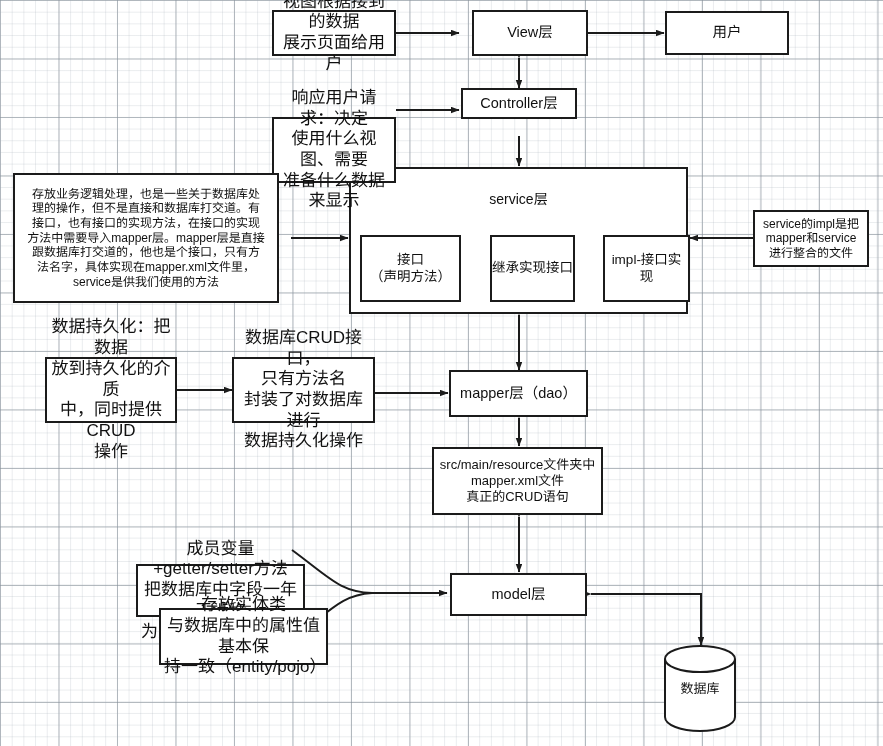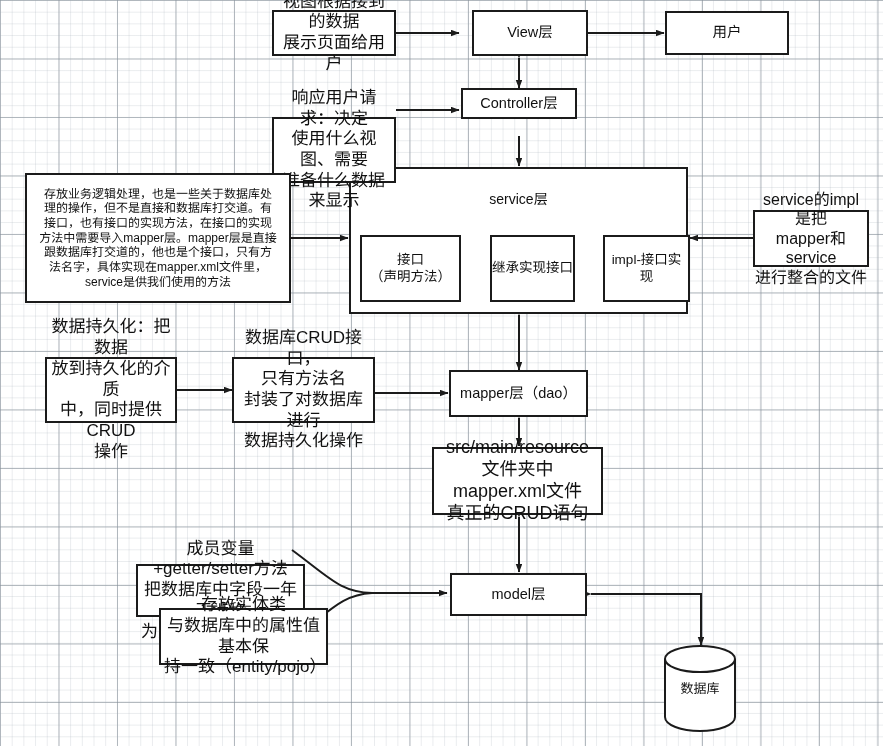--- a/index.html
+++ b/index.html
@@ -53,21 +53,21 @@
     justify-content: center;
     padding-top: 22px;
     font-size: 14px;
     z-index: 2;
   }
   .node.sub {
     font-size: 13.5px;
     z-index: 4;
   }
   .node.small-note {
-    font-size: 16px;
+    font-size: 12px;
   }
   #wires {
     position: absolute;
     left: 0; top: 0;
     width: 883px;
     height: 746px;
     z-index: 1;
     pointer-events: none;
   }
   #db-shape {
@@ -159,21 +159,21 @@
   <div class="node note" style="left:272px; top:77px; width:124px; height:66px;margin-top:40px;">
     <span>响应用户请求：决定
 使用什么视图、需要
 准备什么数据来显示</span>
   </div>
 
   <div class="node layer" style="left:461px; top:88px; width:116px; height:31px;">
     <span>Controller层</span>
   </div>
 
-  <div class="node note" style="left:25px; top:173px; width:266px; height:130px; font-size:12px;">
+  <div class="node note" style="left:13px; top:173px; width:266px; height:130px; font-size:12px;">
     <span>存放业务逻辑处理，也是一些关于数据库处
 理的操作，但不是直接和数据库打交道。有
 接口，也有接口的实现方法，在接口的实现
 方法中需要导入mapper层。mapper层是直接
 跟数据库打交道的，他也是个接口，只有方
 法名字，具体实现在mapper.xml文件里，
 service是供我们使用的方法</span>
   </div>
 
   <div class="node group" style="left:349px; top:167px; width:339px; height:147px;">
@@ -210,21 +210,21 @@
     <span>数据库CRUD接口，
 只有方法名
 封装了对数据库进行
 数据持久化操作</span>
   </div>
 
   <div class="node layer" style="left:449px; top:370px; width:139px; height:47px;">
     <span>mapper层（dao）</span>
   </div>
 
-  <div class="node note" style="left:432px; top:447px; width:171px; height:68px; font-size:18px;">
+  <div class="node note" style="left:432px; top:447px; width:171px; height:68px; font-size:13px;">
     <span>src/main/resource文件夹中
 mapper.xml文件
 真正的CRUD语句</span>
   </div>
 
   <div class="node note" style="left:136px; top:524px; width:169px; height:53px;margin-top:40px;">
     <span>成员变量+getter/setter方法
 把数据库中字段一年干涉称
 为对象的属性（dto）</span>
   </div>

